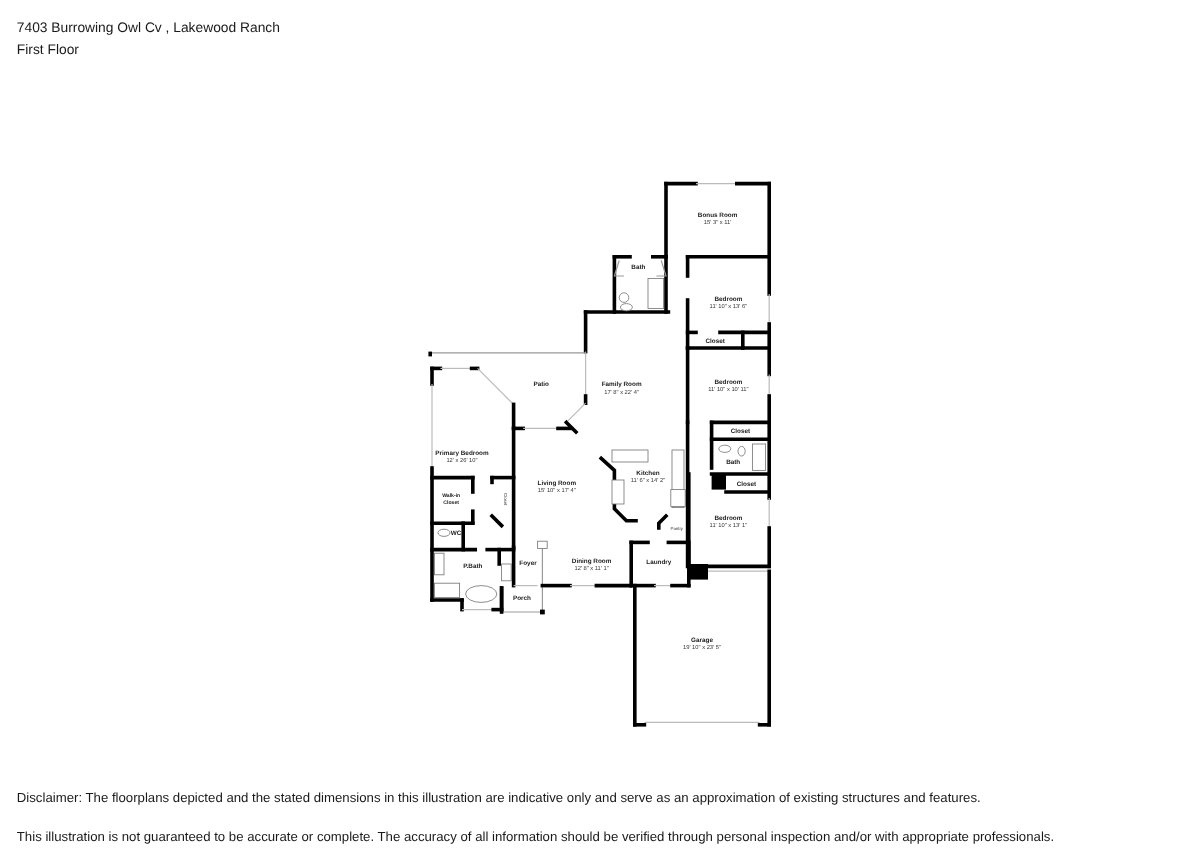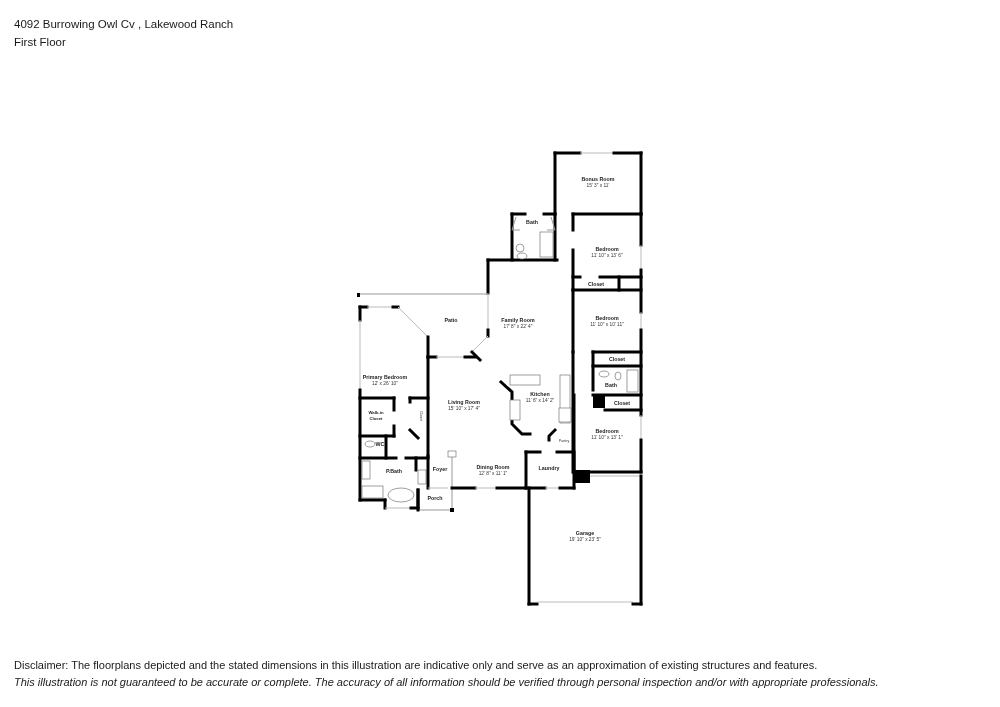--- a/index.html
+++ b/index.html
@@ -11,21 +11,21 @@
     .rn { font-size:5.3px; font-weight:bold; fill:#222; text-anchor:middle; }
     .rd { font-size:4.8px; fill:#333; text-anchor:middle; }
     .wall { stroke:#000; stroke-width:3; fill:none; stroke-linecap:square; }
     .thin { stroke:#999; stroke-width:1; fill:none; }
     .win { stroke:#bbb; stroke-width:1; fill:#fff; }
     .fix { stroke:#777; stroke-width:0.7; fill:#fff; }
   </style>
 </head>
 <body>
 
-<div class="hdr" style="top:17px;">4092 Burrowing Owl Cv , Lakewood Ranch</div>
+<div class="hdr" style="top:17px;">7403 Burrowing Owl Cv , Lakewood Ranch</div>
 <div class="hdr" style="top:35px;text-align:right;">First Floor</div>
 
 <svg id="plan" viewBox="0 0 1000 707">
 
   <g>
     <line class="wall" x1="555" y1="153" x2="555" y2="214"></line>
     <line class="wall" x1="555" y1="153" x2="580" y2="153"></line>
     <line class="win" x1="580" y1="153" x2="614" y2="153"></line>
     <line class="wall" x1="614" y1="153" x2="641" y2="153"></line>
     <line class="wall" x1="641" y1="153" x2="641" y2="214"></line>
@@ -198,13 +198,13 @@
     <line class="wall" x1="641" y1="476" x2="641" y2="604"></line>
     <line class="wall" x1="529" y1="604" x2="537" y2="604"></line>
     <line class="win" x1="537" y1="602" x2="633" y2="602"></line>
     <line class="wall" x1="633" y1="604" x2="641" y2="604"></line>
   </g>
   <text class="rn" x="585" y="535">Garage</text>
   <text class="rd" x="585" y="541">19' 10" x 23' 5"</text>
 </svg>
 
 <div class="disc" style="top:658px;">Disclaimer: The floorplans depicted and the stated dimensions in this illustration are indicative only and serve as an approximation of existing structures and features.</div>
-<div class="disc" style="top:675px;font-style:italic;">This illustration is not guaranteed to be accurate or complete. The accuracy of all information should be verified through personal inspection and/or with appropriate professionals.</div>
+<div class="disc" style="top:691px;">This illustration is not guaranteed to be accurate or complete. The accuracy of all information should be verified through personal inspection and/or with appropriate professionals.</div>
 
 </body></html>

